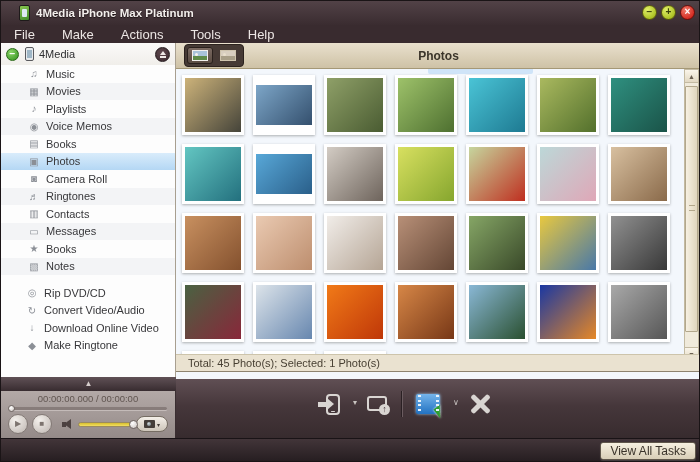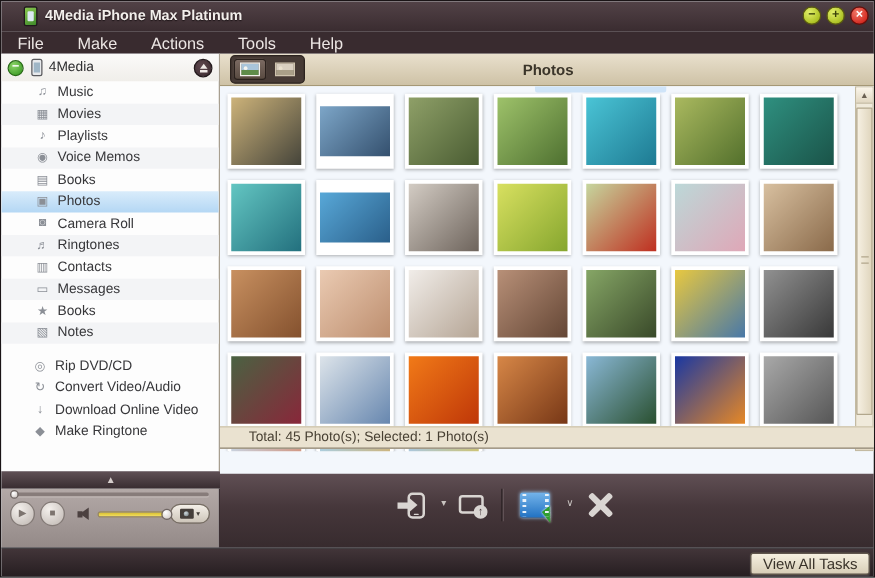--- a/index.html
+++ b/index.html
@@ -106,23 +106,23 @@
   .scrollbar { position:absolute; right:2px; top:0; width:15px; height:292px;
     background:#f0eadb; border:1px solid #c3baa2; }
   .sb-btn { position:absolute; left:0; width:13px; height:13px; background:linear-gradient(#faf5ea,#e2d8c2);
     border-bottom:1px solid #c3baa2; text-align:center; font-size:7px; line-height:13px; color:#6a6052; }
   .sb-btn.down { bottom:0; border-bottom:none; border-top:1px solid #c3baa2; }
   .sb-thumb { position:absolute; left:0px; top:16px; width:13px; height:246px;
     background:linear-gradient(90deg,#f6f0e2,#e0d6be); border:1px solid #b2a78c; border-radius:1px; }
   .sb-thumb::before { content:""; position:absolute; left:3px; top:118px; width:6px; height:4px;
     border-top:1px solid #b2a78c; border-bottom:1px solid #b2a78c; }
   
-  .status-bar { position:absolute; left:175px; top:340px; width:525px; height:18px;
+  .status-bar { position:absolute; left:175px; top:353px; width:525px; height:18px;
     background:#eae2d0; border-top:1px solid #cdc4ab; border-bottom:1px solid #8d8370;
-    font-size:11px; color:#473f32; line-height:16px; padding-left:23px; }
+    font-size:11px; color:#473f32; line-height:16px; padding-left:12px; }
   
   .toolbar { position:absolute; left:175px; top:378px; width:525px; height:59px;
     background:linear-gradient(#604f54 0%,#46373b 45%,#372b2e 100%); }
   .tb-icons { position:absolute; left:150px; top:12px; display:flex; align-items:center; }
   .tb-btn { display:flex; align-items:flex-end; margin-right:8px; position:relative; }
   .phone-glyph { width:14px; height:21px; border:2px solid #d9d5d2; border-radius:4px; position:relative; }
   .phone-glyph::before { content:""; position:absolute; left:3px; bottom:0.5px; width:4px; height:1.5px; background:#d9d5d2; border-radius:1px; }
   .into-arrow { position:absolute; left:-10px; top:6px; width:10px; height:5px; background:#d9d5d2; }
   .into-arrow::after { content:""; position:absolute; right:-6px; top:-3.5px; width:0; height:0;
     border-top:6px solid transparent; border-bottom:6px solid transparent; border-left:7px solid #d9d5d2; }
@@ -248,20 +248,21 @@
         <div class="tool-item">
           <span class="tool-icon">◆</span>
           <span class="tool-label">Make Ringtone</span>
         </div>
       </div>
   </div>
 
   <div class="collapse-bar">▲</div>
 
   <div class="player">
+    <div class="time-text">00:00:00.000 / 00:00:00</div>
     <div class="seek-track">
       <span class="seek-thumb"></span>
     </div>
     <div class="pcontrols">
       <span class="pbtn">▶</span>
       <span class="pbtn">■</span>
       <span class="speaker"></span>
       <span class="vol-track">
         <span class="vol-thumb"></span>
       </span>

